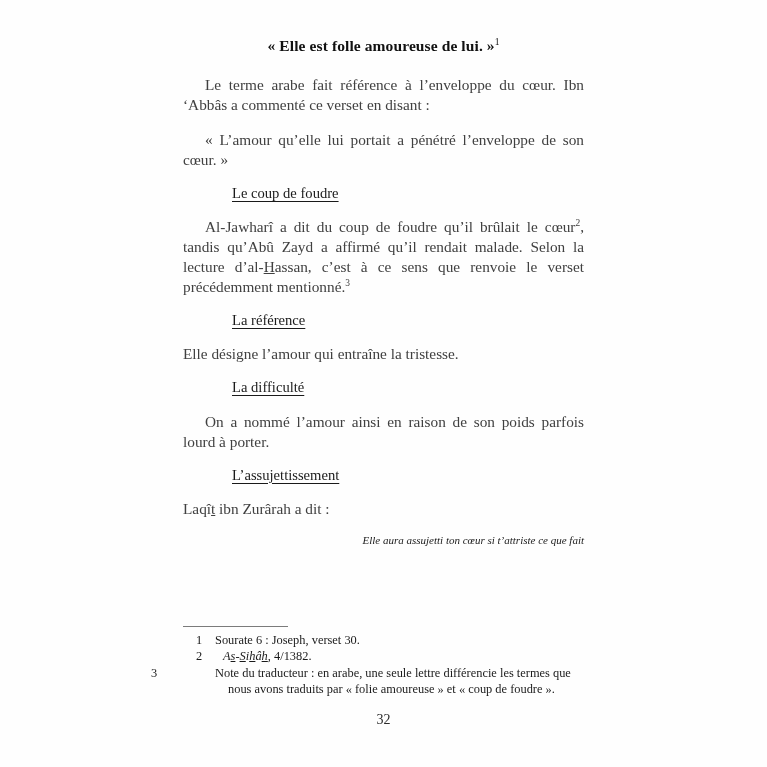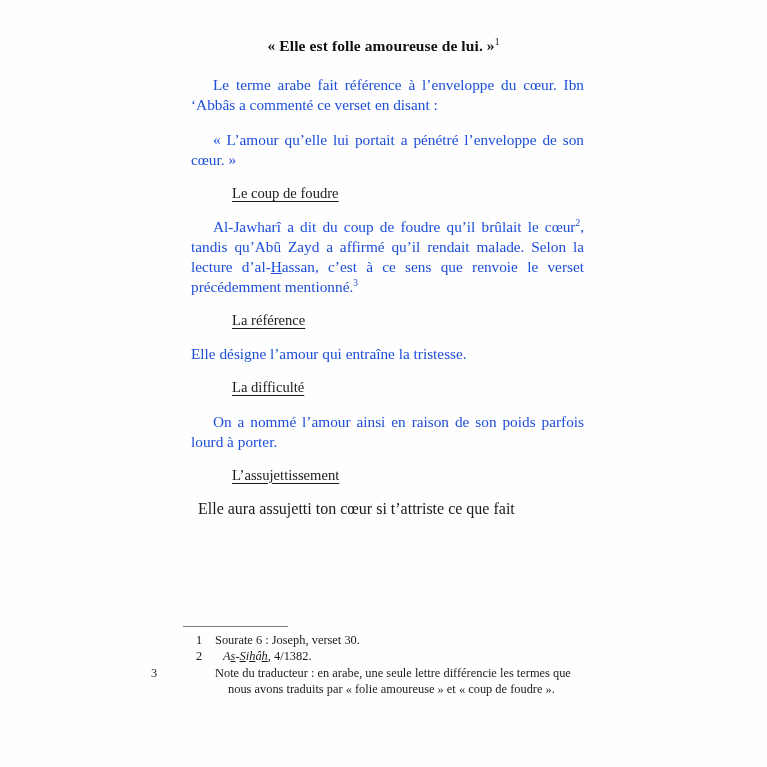--- a/index.html
+++ b/index.html
@@ -49,26 +49,26 @@
     font-size: 0.62em;
     vertical-align: super;
     line-height: 0;
     letter-spacing: 0;
   }
 
   
   p.body {
     font-size: 15.3px;
     line-height: 1.30;
-    margin: 0 0 15px 8px;
+    margin: 0 0 15px 0;
     text-align: justify;
     text-justify: inter-word;
     text-indent: 22px;
     hyphens: manual;
-    color: #1d4ed8;
+    color: #404040;
   }
   p.body.noindent {
     text-indent: 0;
   }
   p.body.last {
     margin-bottom: 14px;
   }
 
   
   h2.section {
@@ -79,24 +79,26 @@
     line-height: 1.2;
   }
   h2.section span.u {
     text-decoration: underline;
     text-underline-offset: 2.5px;
     text-decoration-thickness: 1px;
   }
 
   
   p.verse {
-    font-size: 16px;
+    font-size: 11px;
+    font-style: italic;
     margin: 0 0 13px 0;
     padding-left: 15px;
     line-height: 1.3;
+    text-align: right;
   }
 
   
   .dia {
     text-decoration: underline;
     text-underline-offset: 1px;
     text-decoration-thickness: 0.8px;
   }
 
   
@@ -172,32 +174,34 @@
     <h2 class="section"><span class="u">La référence</span></h2>
 
     <p class="body noindent">Elle désigne l’amour qui entraîne la tristesse.</p>
 
     <h2 class="section"><span class="u">La difficulté</span></h2>
 
     <p class="body">On a nommé l’amour ainsi en raison de son poids parfois lourd à porter.</p>
 
     <h2 class="section"><span class="u">L’assujettissement</span></h2>
 
+    <p class="body noindent last">Laqî<span class="dia">t</span> ibn Zurârah a dit :</p>
 
     <p class="verse">Elle aura assujetti ton cœur si t’attriste ce que fait</p>
 
   </div>
 
   <div class="footnote-area">
     <div class="footnote-rule"></div>
     <div class="footnotes">
 
       <div class="footnote"><span class="num">1</span><span class="ftext">Sourate 6 : Joseph, verset 30.</span></div>
 
       <div class="footnote"><span class="num">2</span><span class="ftext it">A<span class="dia">s</span>-<span class="dia">S</span>i<span class="dia">h</span>â<span class="dia">h</span></span><span>, 4/1382.</span></div>
 
       <div class="footnote wrap"><span class="num">3</span><span class="ftext">Note du traducteur : en arabe, une seule lettre différencie les termes que nous avons traduits par « folie amoureuse » et « coup de foudre ».</span></div>
 
     </div>
   </div>
 
+  <div class="page-number">32</div>
 
 </div>
 
 </body></html>

